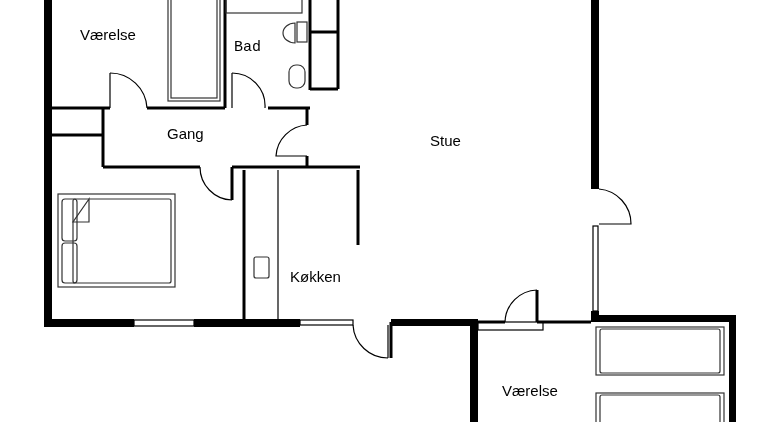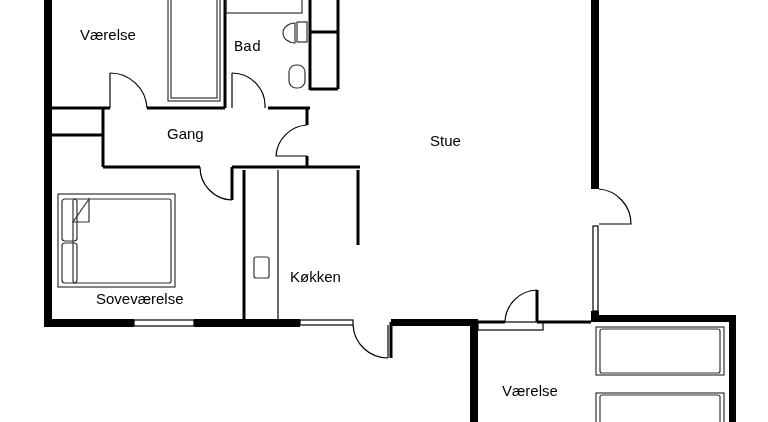--- a/index.html
+++ b/index.html
@@ -99,16 +99,15 @@
       <rect x="600" y="329" width="120" height="44" rx="2"></rect>
       <rect x="596" y="393" width="128" height="40"></rect>
       <rect x="600" y="395" width="120" height="40" rx="2"></rect>
     </g>
   </svg>
 
   <span class="lbl" style="left:80px;top:27px;">Værelse</span>
   <span class="lbl" style="left:234px;top:40px;font-family:Liberation Mono, monospace;">Bad</span>
   <span class="lbl" style="left:167px;top:126px;">Gang</span>
   <span class="lbl" style="left:430px;top:133px;">Stue</span>
-  <span class="lbl" style="left:96px;top:291px;">Soveværelse</span>
   <span class="lbl" style="left:290px;top:269px;">Køkken</span>
   <span class="lbl" style="left:502px;top:383px;">Værelse</span>
 </div>
 
 </body></html>

